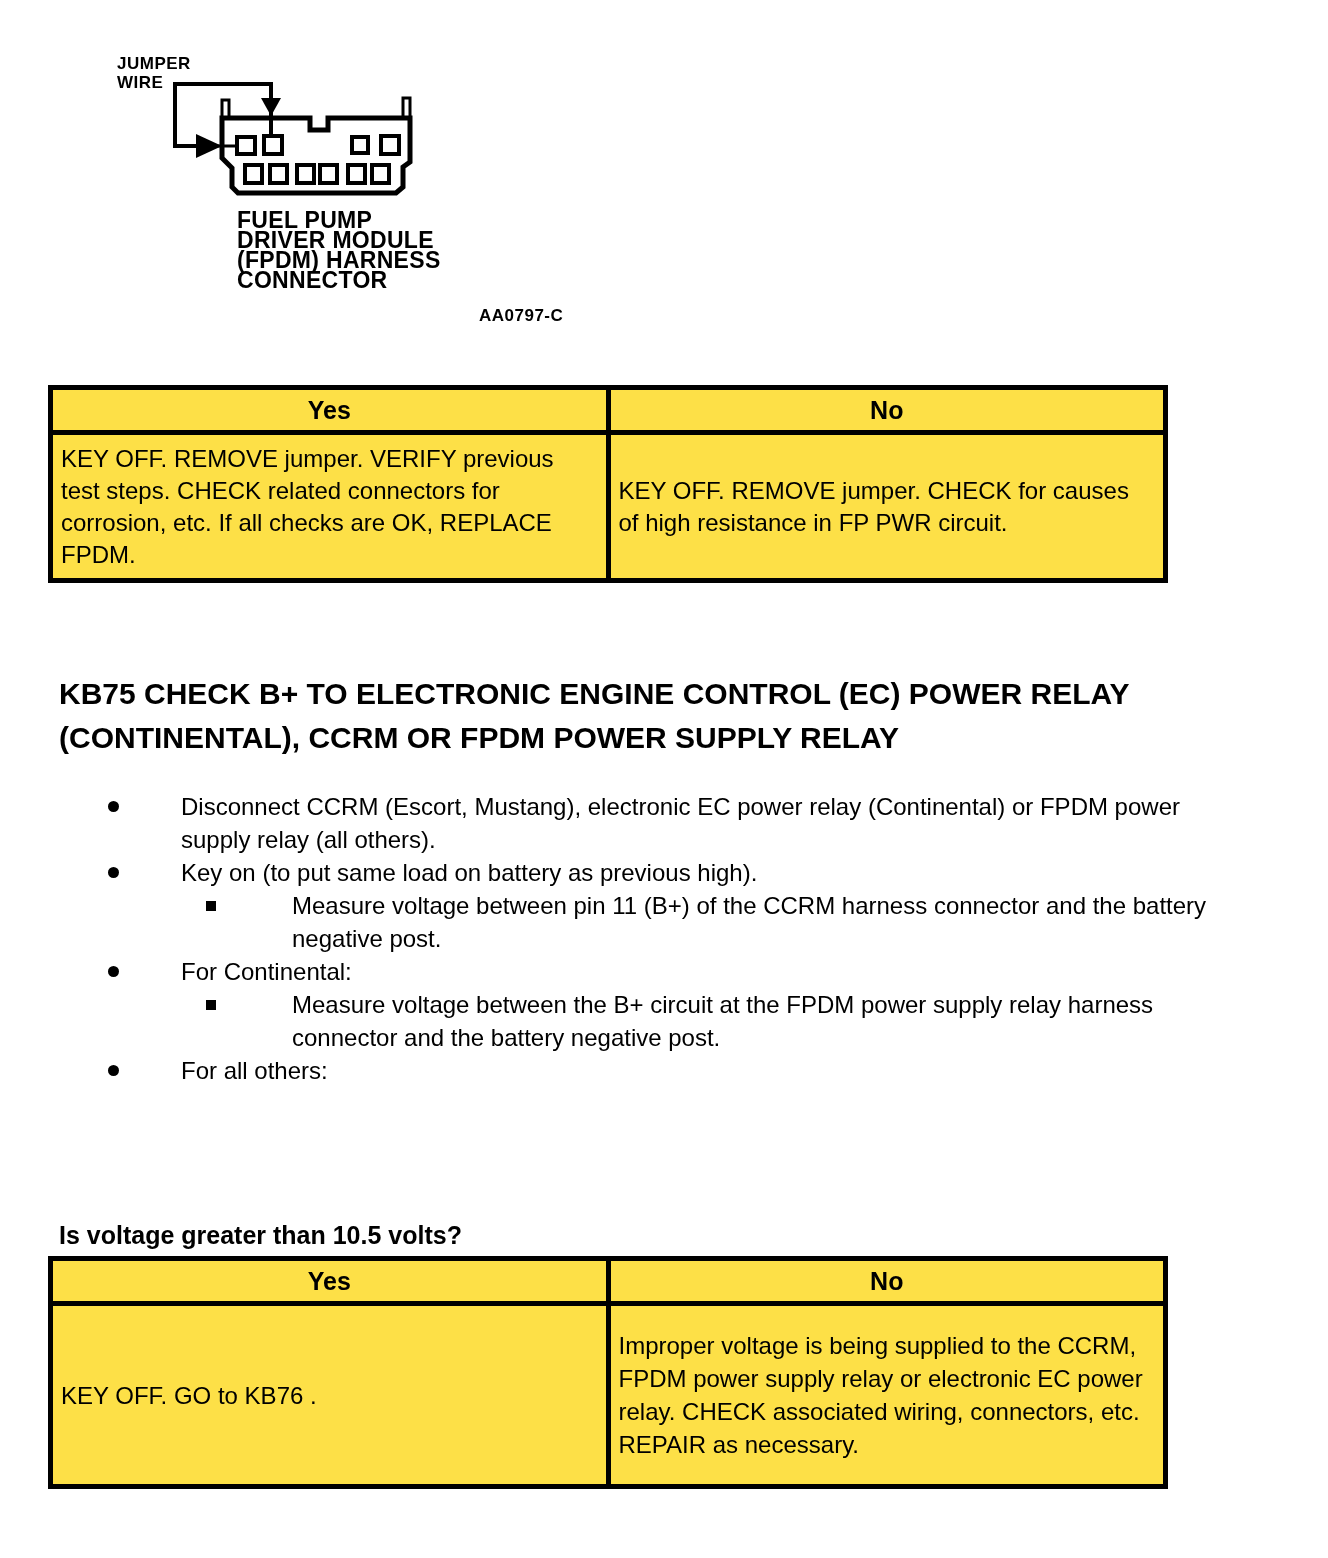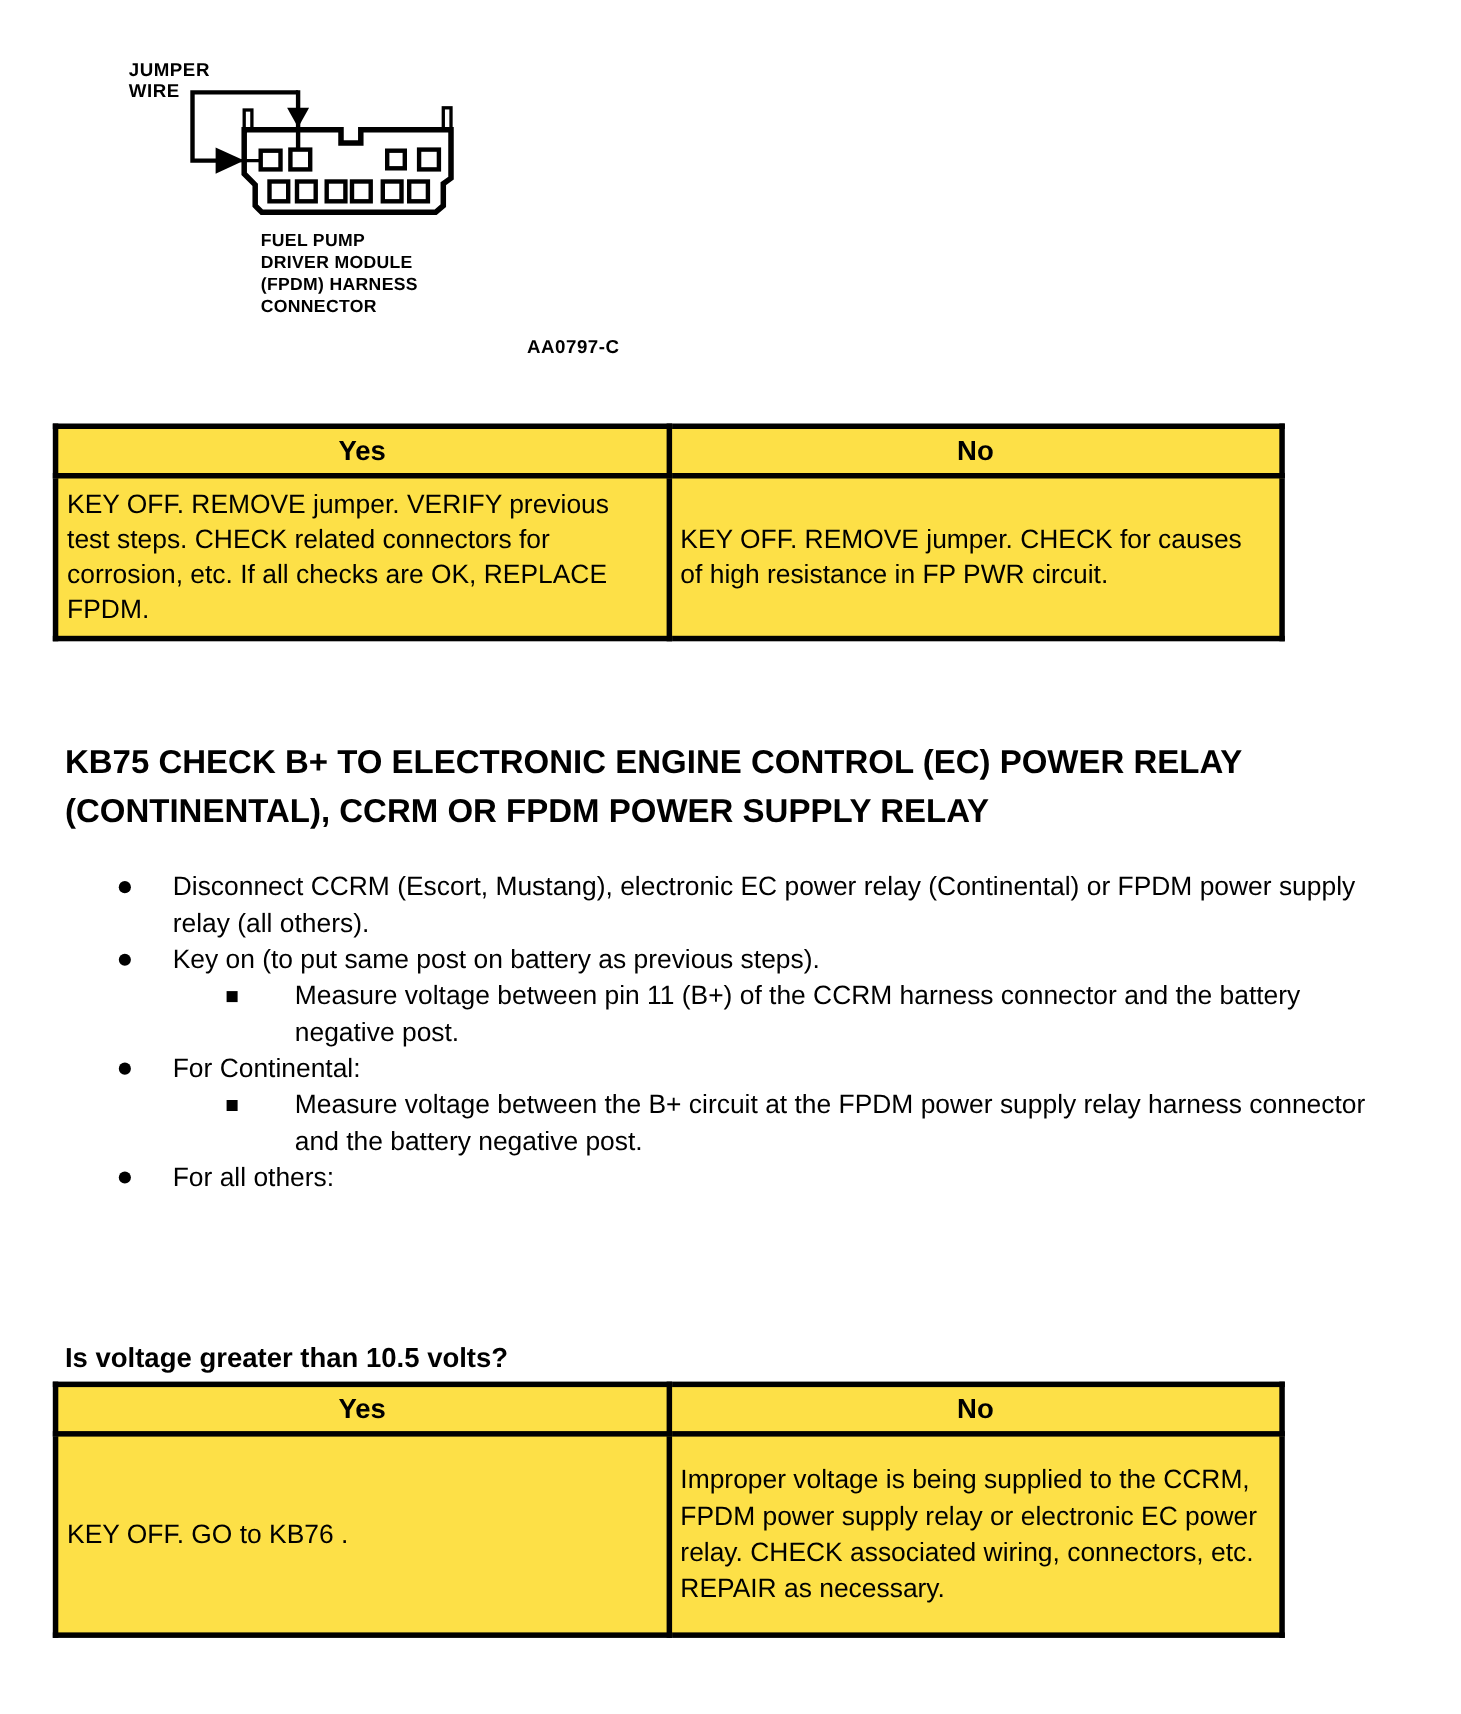--- a/index.html
+++ b/index.html
@@ -15,21 +15,21 @@
 
   
   .jumper-label {
     position: absolute; left: 117px; top: 54px;
     font-weight: bold; font-size: 17px; line-height: 19px;
     white-space: pre-line; letter-spacing: 0.5px;
   }
   .connector-svg { position: absolute; left: 160px; top: 75px; }
   .connector-label {
     position: absolute; left: 237px; top: 210px;
-    font-weight: bold; font-size: 16px; line-height: 20px;
+    font-weight: bold; font-size: 23px; line-height: 20px;
     white-space: pre-line; letter-spacing: 0.3px;
   }
   .figure-code {
     position: absolute; left: 479px; top: 306px;
     font-weight: bold; font-size: 17px; letter-spacing: 0.5px;
   }
 
   
   .result-table {
     position: absolute; left: 48px;
@@ -68,21 +68,21 @@
   .b-marker::before {
     content: ""; display: block; width: 11px; height: 11px;
     border-radius: 50%; background: #000; margin-top: 11px;
   }
   .b-item.sub { margin-left: 98px; }
   .s-marker { width: 62px; flex: none; }
   .s-marker::before {
     content: ""; display: block; width: 10px; height: 10px;
     background: #000; margin-top: 12px;
   }
-  .b-text { flex: 1; }
+  .b-text { flex: 1; margin-left: 24px; }
   .question {
     position: absolute; left: 59px; top: 1221px;
     font-size: 25px; font-weight: bold;
   }
 </style>
 </head>
 <body>
 
 <div class="page">
 
@@ -138,21 +138,21 @@
   <h1 class="heading">KB75 CHECK B+ TO ELECTRONIC ENGINE CONTROL (EC) POWER RELAY
 (CONTINENTAL), CCRM OR FPDM POWER SUPPLY RELAY</h1>
 
   <div class="bullets">
     <div class="b-item">
       <span class="b-marker"></span>
       <span class="b-text">Disconnect CCRM (Escort, Mustang), electronic EC power relay (Continental) or FPDM power supply relay (all others).</span>
     </div>
     <div class="b-item">
       <span class="b-marker"></span>
-      <span class="b-text">Key on (to put same post on battery as previous steps).</span>
+      <span class="b-text">Key on (to put same load on battery as previous high).</span>
     </div>
     <div class="b-item sub">
       <span class="s-marker"></span>
       <span class="b-text">Measure voltage between pin 11 (B+) of the CCRM harness connector and the battery negative post.</span>
     </div>
     <div class="b-item">
       <span class="b-marker"></span>
       <span class="b-text">For Continental:</span>
     </div>
     <div class="b-item sub">

